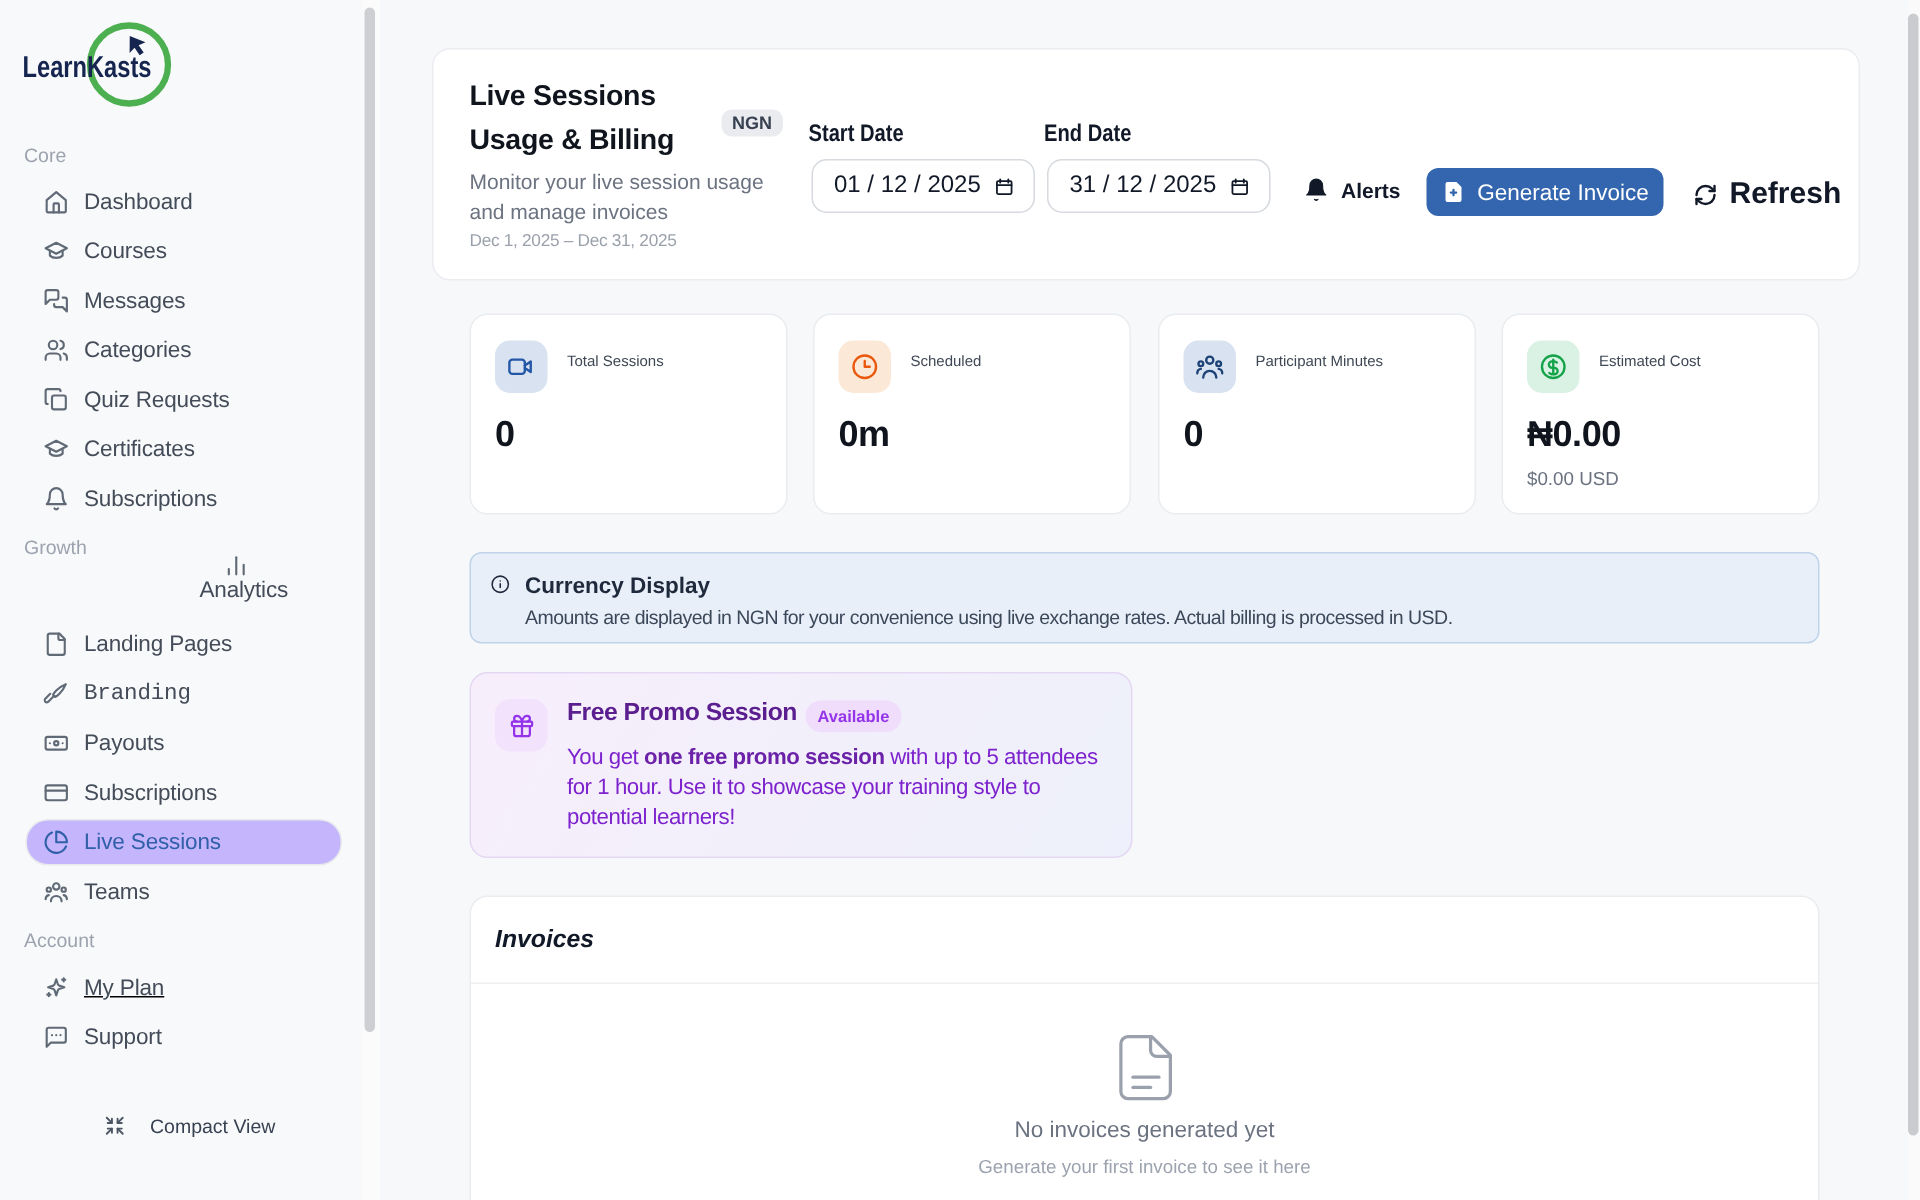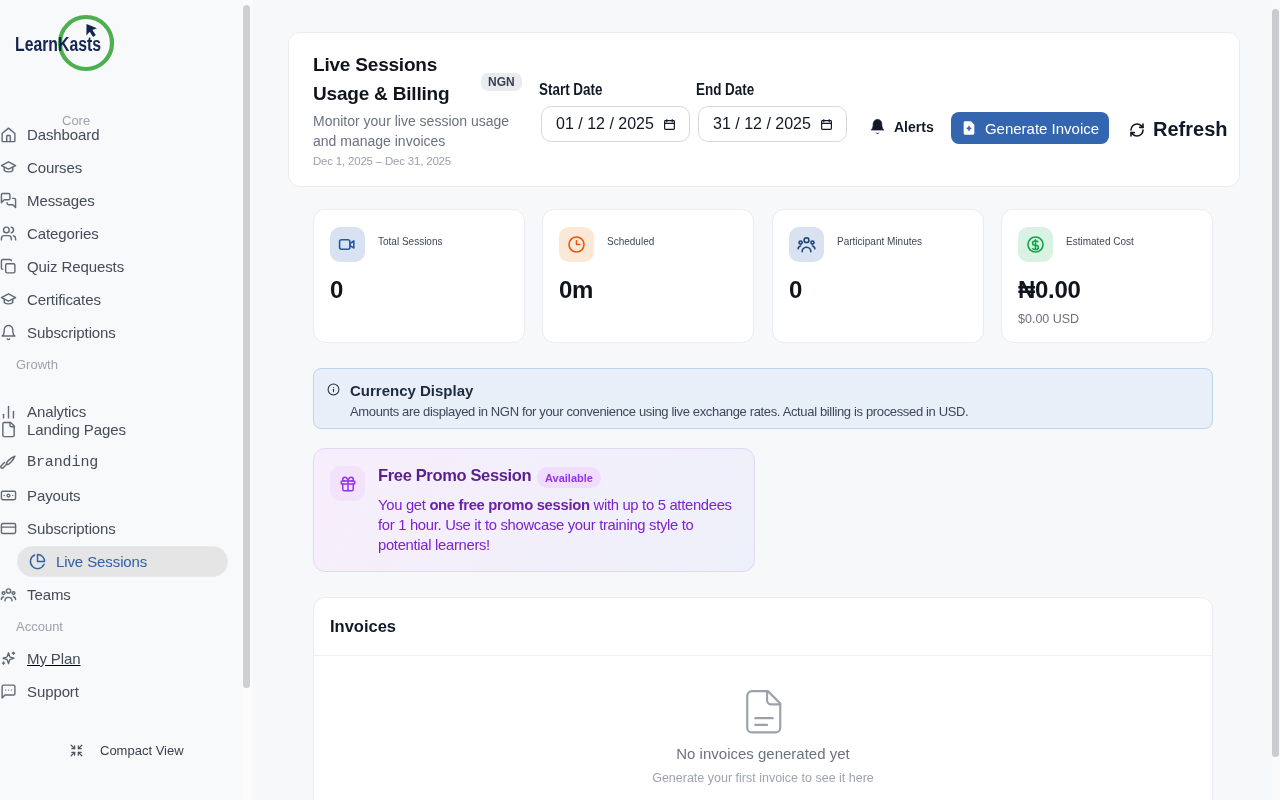--- a/index.html
+++ b/index.html
@@ -1,42 +1,42 @@
 <!DOCTYPE html>
 <html><head>
 <meta charset="utf-8">
 <style>
 * { margin:0; padding:0; box-sizing:border-box; }
 html,body { width:1280px; height:800px; overflow:hidden; font-family:"Liberation Sans", sans-serif; background:#f7f8f9; }
 .abs { position:absolute; }
 #sidebar { position:absolute; left:0; top:0; width:253px; height:800px; background:#f8f9fa; }
 #main { position:absolute; left:253px; top:0; width:1019px; height:800px; }
 .navlabel { position:absolute; left:16px; font-size:13px; color:#9ca3af; }
-.navitem { position:absolute; left:0; width:286px; height:33px; display:flex; align-items:center; }
+.navitem { position:absolute; left:0; width:286px; height:33px; display:flex; align-items:center; padding-left:29px; }
 .navitem svg { width:17px; height:17px; stroke:#606a76; flex:0 0 auto; }
 .navitem span { margin-left:10px; font-size:15px; color:#434c58; letter-spacing:-0.1px; }
-.navactive { left:17px; width:211px; height:31px; background:#e5e5e5; border:1px solid #e7e9ec; border-radius:15px; padding-left:11px; }
+.navactive { left:17px; width:211px; height:31px; background:#c4b5fd; border:1px solid #e7e9ec; border-radius:15px; padding-left:11px; }
 .navactive svg { stroke:#3060a8; }
 .navactive span { color:#3060a8; }
 .card { position:absolute; background:#fff; border:1px solid #eaecef; border-radius:12px; }
 .statlabel { font-size:10px; color:#3f4854; }
 .datebox { width:149px; height:36px; border:1px solid #d6dade; border-radius:10px; background:#fff; display:flex; align-items:center; padding:0 13px 0 14px; justify-content:space-between; }
 .datebox span { font-size:16px; color:#111827; }
 .iconbox { display:flex; align-items:center; justify-content:center; width:35px; height:35px; border-radius:10px; }
 </style>
 </head>
 <body>
 <div id="sidebar">
 
   <svg class="abs" style="left:12px; top:11px;" width="130" height="66" viewBox="0 0 130 66">
     <circle cx="74" cy="32" r="26" fill="none" stroke="#4caf50" stroke-width="4.2"></circle>
     <text x="3" y="40" font-family="Liberation Sans" font-size="20" font-weight="bold" fill="#16254f" textLength="86" lengthAdjust="spacingAndGlyphs">LearnKasts</text>
     <path d="M 74.5 13 l 10.5 4.2 l -4.6 1.9 l 3.4 4.9 l -2.7 1.9 l -3.4 -5.1 l -3.3 3.6 z" fill="#16254f"></path>
   </svg>
-  <div class="navlabel" style="top:113px;margin-left:46px;">Core</div>
+  <div class="navlabel" style="top:96px;">Core</div>
   <div class="navitem" style="top:118px;" id="nav-dashboard">
       <svg viewBox="0 0 24 24" fill="none" stroke-width="2" stroke-linecap="round" stroke-linejoin="round">
         <path d="M3 10.5 12 3l9 7.5V21a1 1 0 0 1-1 1H4a1 1 0 0 1-1-1z"></path>
         <path d="M9.5 22v-7.5a1 1 0 0 1 1-1h3a1 1 0 0 1 1 1V22"></path>
       </svg>
       <span>Dashboard</span>
     </div>
   <div class="navitem" style="top:151px;" id="nav-courses">
       <svg viewBox="0 0 24 24" fill="none" stroke-width="2" stroke-linecap="round" stroke-linejoin="round">
         <path d="M22 9.2 12 4 2 9.2l10 5.2 10-5.2Z"></path>
@@ -75,21 +75,21 @@
       <span>Certificates</span>
     </div>
   <div class="navitem" style="top:316px;" id="nav-notifications">
       <svg viewBox="0 0 24 24" fill="none" stroke-width="2" stroke-linecap="round" stroke-linejoin="round">
         <path d="M6 8a6 6 0 0 1 12 0c0 7 3 9 3 9H3s3-2 3-9"></path>
         <path d="M10.3 21a1.94 1.94 0 0 0 3.4 0"></path>
       </svg>
       <span>Subscriptions</span>
     </div>
   <div class="navlabel" style="top:357px;">Growth</div>
-  <div class="navitem" style="top:395px;" id="nav-analytics">
+  <div class="navitem" style="top:368px;flex-direction:column;" id="nav-analytics">
       <svg viewBox="0 0 24 24" fill="none" stroke-width="2" stroke-linecap="round" stroke-linejoin="round">
         <path d="M5 21v-5"></path>
         <path d="M12 21V5"></path>
         <path d="M19 21v-9"></path>
       </svg>
       <span>Analytics</span>
     </div>
   <div class="navitem" style="top:413px;" id="nav-landing">
       <svg viewBox="0 0 24 24" fill="none" stroke-width="2" stroke-linecap="round" stroke-linejoin="round">
         <path d="M15 2H6a2 2 0 0 0-2 2v16a2 2 0 0 0 2 2h12a2 2 0 0 0 2-2V7Z"></path>
@@ -288,21 +288,21 @@
           <path d="M12 8v13"></path>
           <path d="M19 12v7a2 2 0 0 1-2 2H7a2 2 0 0 1-2-2v-7"></path>
           <path d="M7.5 8a2.5 2.5 0 0 1 0-5C11 3 12 8 12 8s1-5 4.5-5a2.5 2.5 0 0 1 0 5"></path>
         </svg>
   </div>
   <div class="abs" style="left:64px; top:17px; font-size:16.5px; font-weight:bold; color:#5b1e8f; letter-spacing:-0.35px;">Free Promo Session</div>
   <div class="abs" style="left:223px; top:18px; height:21px; padding:0 8px; background:#f0dcfb; border-radius:11px; display:flex; align-items:center; font-size:11px; font-weight:bold; color:#9333ea;">Available</div>
   <div class="abs" style="left:64px; top:46px; width:366px; font-size:14.8px; letter-spacing:-0.3px; line-height:20px; color:#7d22cd;">You get <b style="color:#6b21a8;">one free promo session</b> with up to 5 attendees for 1 hour. Use it to showcase your training style to potential learners!</div>
 </div>
   <div class="card" style="left:60px; top:597px; width:900px; height:220px; border-radius:12px;" id="invoices">
-  <div class="abs" style="left:16px; top:19px; font-size:16.5px; font-weight:bold; color:#111827;">Invoices</div>
+  <div class="abs" style="left:16px; top:19px; font-size:16.5px; font-weight:bold; color:#111827;font-style:italic;">Invoices</div>
   <div class="abs" style="left:0; top:57px; width:898px; border-top:1px solid #edeff1;"></div>
   <svg class="abs" viewBox="0 0 24 24" fill="none" stroke="#9ba1ac" stroke-width="1.05" stroke-linecap="round" stroke-linejoin="round" style="left:425px; top:88.5px; width:49.5px; height:49.5px;">
         <path d="M14 2H6.3A2.3 2.3 0 0 0 4 4.3v15.4A2.3 2.3 0 0 0 6.3 22h11.4a2.3 2.3 0 0 0 2.3-2.3V8Z"></path>
         <path d="M13.6 2v4.4a2 2 0 0 0 2 2H20"></path>
         <path d="M7.9 15.1h8.4"></path>
         <path d="M7.9 18.4h5.7"></path>
       </svg>
   <div class="abs" style="left:0; top:147px; width:898px; text-align:center; font-size:15px; color:#6b7280;">No invoices generated yet</div>
   <div class="abs" style="left:0; top:173px; width:898px; text-align:center; font-size:12.5px; color:#9ca3af;">Generate your first invoice to see it here</div>
 </div>

